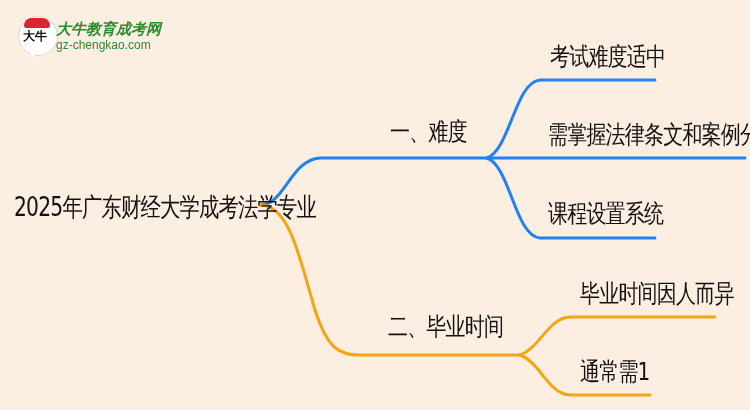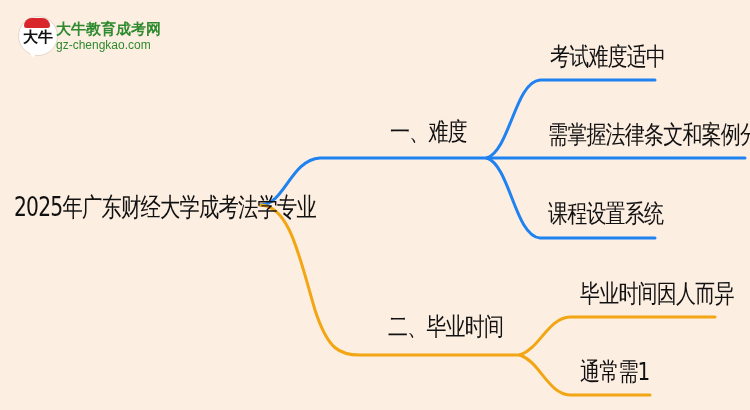--- a/index.html
+++ b/index.html
@@ -24,31 +24,31 @@
     .logo-bubble {
       position: absolute; left: 0; top: 0; width: 38px; height: 38px;
       background: #ffffff; border-radius: 50%;
       border: 1px solid #e6d6c8;
     }
     .logo-arc {
       position: absolute; left: 6px; top: 2px; width: 26px; height: 10px;
       background: #d8262b; border-radius: 13px 13px 4px 4px;
     }
     .logo-char {
-      position: absolute; left: 5px; top: 12px; font-size: 15px; color: #111;
+      position: absolute; left: 5px; top: 12px; font-size: 12px; color: #111;
       font-family: "DejaVu Serif", serif; font-weight: bold;
     }
     .logo-tail {
       position: absolute; left: 10px; top: 34px; width: 0; height: 0;
       border-left: 5px solid transparent; border-right: 5px solid transparent;
       border-top: 8px solid #ffffff;
     }
     .brand-name {
       position: absolute; left: 56px; top: 20px; font-size: 15px; font-weight: bold;
-      color: #2e8a2e; letter-spacing: 0px;
+      color: #2e8a2e; letter-spacing: 0px; font-style: italic;
     }
     .brand-url {
       position: absolute; left: 56px; top: 38px; font-size: 12px;
       color: #2e8a2e;
       font-family: "Liberation Sans", sans-serif;
       text-align: center;
     }
   </style>
 </head>
 <body>

